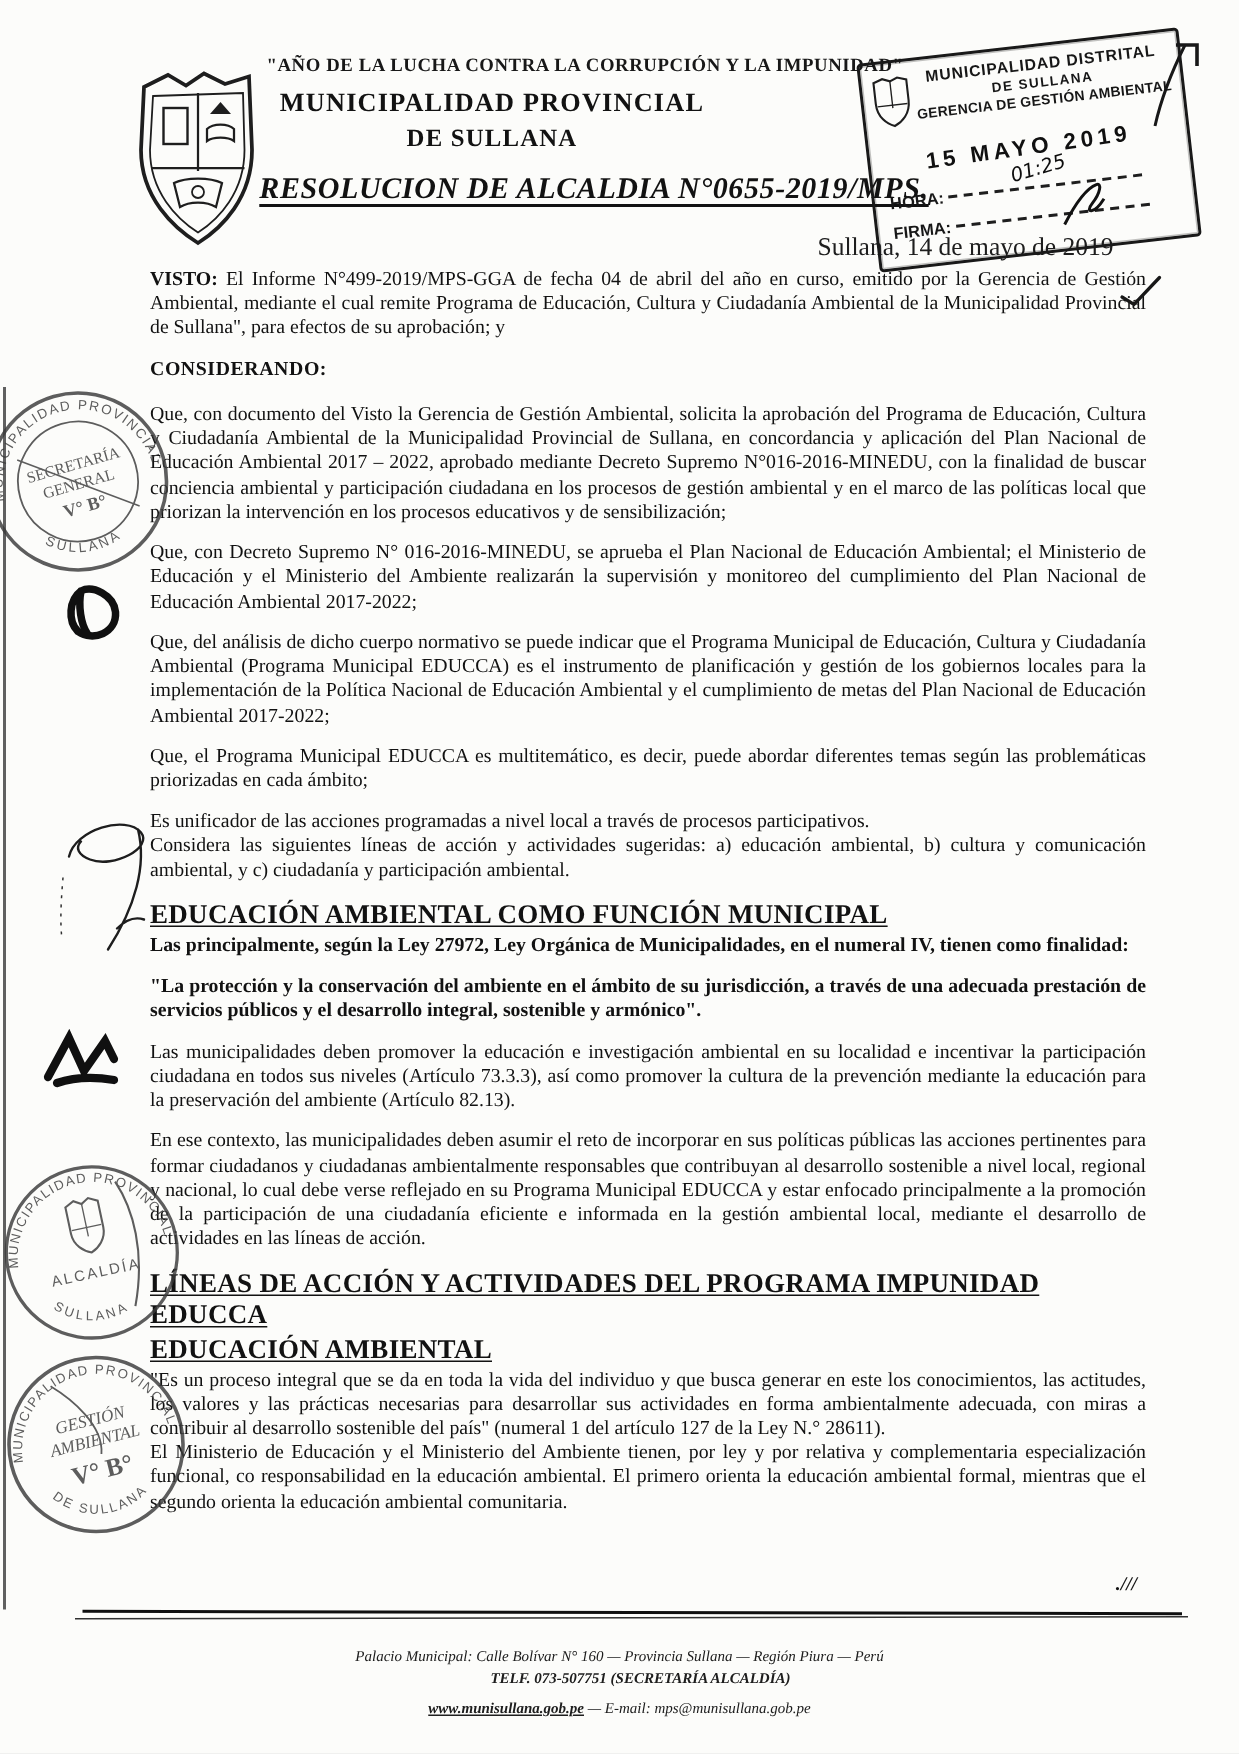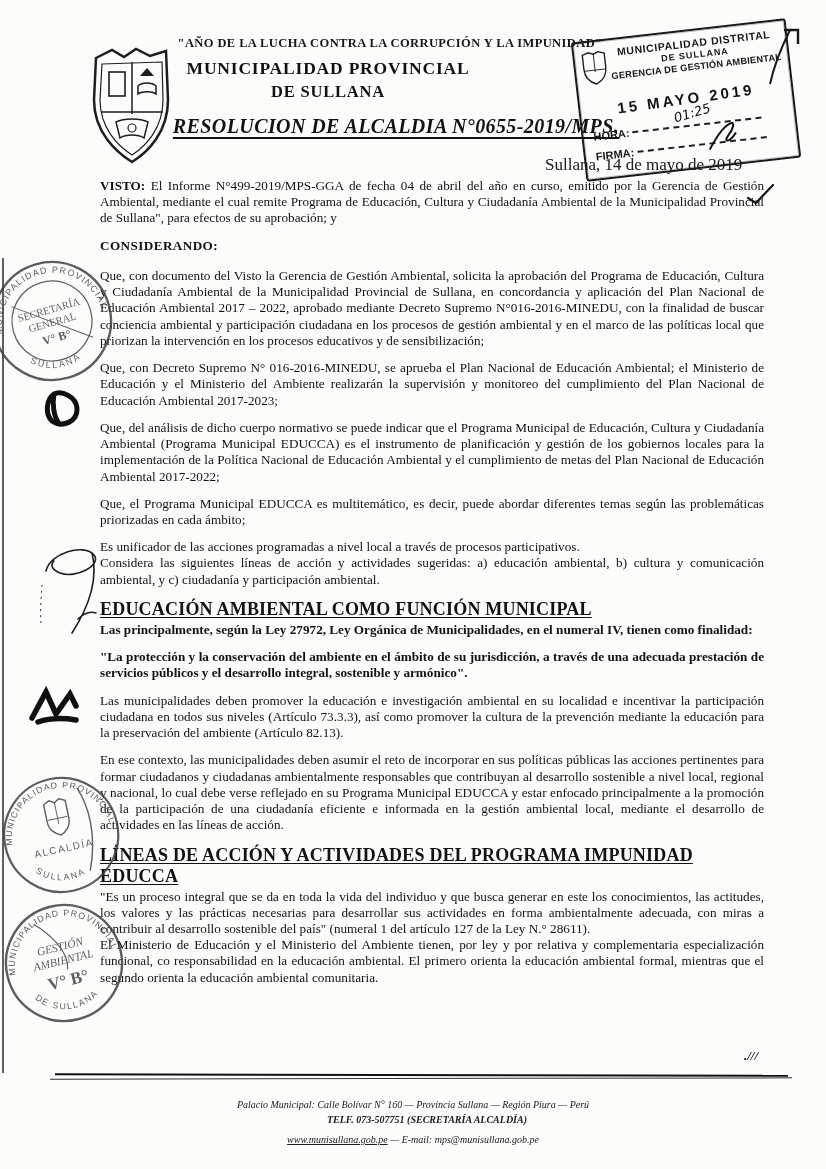--- a/index.html
+++ b/index.html
@@ -66,21 +66,21 @@
   .seal-b{top:772px;left:-2px;transform:rotate(-12deg);}
   .seal-c{top:900px;left:0px;transform:rotate(-14deg);}
   .mark{position:absolute;}
   .edge-line{position:absolute;left:2px;top:258px;height:815px;width:1.5px;background:#3c3c3c;opacity:.8;}
   
   .rule1{position:absolute;left:55px;right:38px;top:1074px;border-top:2.5px solid #141414;transform:rotate(0.12deg);}
   .rule2{position:absolute;left:50px;right:34px;top:1078px;border-top:1px solid #333;transform:rotate(-0.1deg);}
   .footer{position:absolute;top:1084px;left:0;width:100%;text-align:center;font-size:10px;font-style:italic;color:#222;line-height:1.45;margin-top:14px;}
   .f2{font-weight:bold;padding-left:28px;}
   .f3{margin-top:6px;}
-  .fweb{font-weight:normal;text-decoration:underline;}
+  .fweb{font-weight:bold;text-decoration:underline;}
 </style>
 </head>
 <body>
 
 <div class="page">
  <div class="scanwrap">
 
   <div class="edge-line"></div>
 
   <div class="motto">"AÑO DE LA LUCHA CONTRA LA CORRUPCIÓN Y LA IMPUNIDAD"</div>
@@ -129,31 +129,32 @@
     </div>
     <svg class="rs-sig" width="50" height="34" viewBox="0 0 50 34">
       <path d="M6,28 C14,16 22,6 30,4 C34,3 32,10 26,16 C20,22 26,24 34,14" fill="none" stroke="#161616" stroke-width="2"></path>
     </svg>
   </div>
 
   <main class="bodycol">
     <p><span class="b">VISTO:</span> <span>El Informe N°499-2019/MPS-GGA de fecha 04 de abril del año en curso, emitido por la Gerencia de Gestión Ambiental, mediante el cual remite Programa de Educación, Cultura y Ciudadanía Ambiental de la Municipalidad Provincial de Sullana", para efectos de su aprobación; y</span></p>
     <p class="considerando">CONSIDERANDO:</p>
     <p>Que, con documento del Visto la Gerencia de Gestión Ambiental, solicita la aprobación del Programa de Educación, Cultura y Ciudadanía Ambiental de la Municipalidad Provincial de Sullana, en concordancia y aplicación del Plan Nacional de Educación Ambiental 2017 – 2022, aprobado mediante Decreto Supremo N°016-2016-MINEDU, con la finalidad de buscar conciencia ambiental y participación ciudadana en los procesos de gestión ambiental y en el marco de las políticas local que priorizan la intervención en los procesos educativos y de sensibilización;</p>
-    <p>Que, con Decreto Supremo N° 016-2016-MINEDU, se aprueba el Plan Nacional de Educación Ambiental; el Ministerio de Educación y el Ministerio del Ambiente realizarán la supervisión y monitoreo del cumplimiento del Plan Nacional de Educación Ambiental 2017-2023;</p>
+    <p>Que, con Decreto Supremo N° 016-2016-MINEDU, se aprueba el Plan Nacional de Educación Ambiental; el Ministerio de Educación y el Ministerio del Ambiente realizarán la supervisión y monitoreo del cumplimiento del Plan Nacional de Educación Ambiental 2017-2022;</p>
     <p>Que, del análisis de dicho cuerpo normativo se puede indicar que el Programa Municipal de Educación, Cultura y Ciudadanía Ambiental (Programa Municipal EDUCCA) es el instrumento de planificación y gestión de los gobiernos locales para la implementación de la Política Nacional de Educación Ambiental y el cumplimiento de metas del Plan Nacional de Educación Ambiental 2017-2022;</p>
     <p>Que, el Programa Municipal EDUCCA es multitemático, es decir, puede abordar diferentes temas según las problemáticas priorizadas en cada ámbito;</p>
     <p class="tight">Es unificador de las acciones programadas a nivel local a través de procesos participativos.</p>
     <p>Considera las siguientes líneas de acción y actividades sugeridas: a) educación ambiental, b) cultura y comunicación ambiental, y c) ciudadanía y participación ambiental.</p>
     <h2 class="sec-h">EDUCACIÓN AMBIENTAL COMO FUNCIÓN MUNICIPAL</h2>
     <p class="b">Las principalmente, según la Ley 27972, Ley Orgánica de Municipalidades, en el numeral IV, tienen como finalidad:</p>
     <p class="b">"La protección y la conservación del ambiente en el ámbito de su jurisdicción, a través de una adecuada prestación de servicios públicos y el desarrollo integral, sostenible y armónico".</p>
     <p>Las municipalidades deben promover la educación e investigación ambiental en su localidad e incentivar la participación ciudadana en todos sus niveles (Artículo 73.3.3), así como promover la cultura de la prevención mediante la educación para la preservación del ambiente (Artículo 82.13).</p>
     <p>En ese contexto, las municipalidades deben asumir el reto de incorporar en sus políticas públicas las acciones pertinentes para formar ciudadanos y ciudadanas ambientalmente responsables que contribuyan al desarrollo sostenible a nivel local, regional y nacional, lo cual debe verse reflejado en su Programa Municipal EDUCCA y estar enfocado principalmente a la promoción de la participación de una ciudadanía eficiente e informada en la gestión ambiental local, mediante el desarrollo de actividades en las líneas de acción.</p>
     <h2 class="sec-h">LÍNEAS DE ACCIÓN Y ACTIVIDADES DEL PROGRAMA IMPUNIDAD EDUCCA</h2>
+    <h2 class="sec-h">EDUCACIÓN AMBIENTAL</h2>
     <p class="tight">"Es un proceso integral que se da en toda la vida del individuo y que busca generar en este los conocimientos, las actitudes, los valores y las prácticas necesarias para desarrollar sus actividades en forma ambientalmente adecuada, con miras a contribuir al desarrollo sostenible del país" (numeral 1 del artículo 127 de la Ley N.° 28611).</p>
     <p>El Ministerio de Educación y el Ministerio del Ambiente tienen, por ley y por relativa y complementaria especialización funcional, co responsabilidad en la educación ambiental. El primero orienta la educación ambiental formal, mientras que el segundo orienta la educación ambiental comunitaria.</p>
   </main>
 
   <div class="cont-mark">.///</div>
 
   <svg class="seal seal-a" width="132" height="130" viewBox="0 0 130 130">
     <defs>
       <path id="arcTopA" d="M14,68 a51,51 0 1 1 102,0"></path>
       <path id="arcBotA" d="M22,84 A47,47 0 0 0 108,84"></path>

